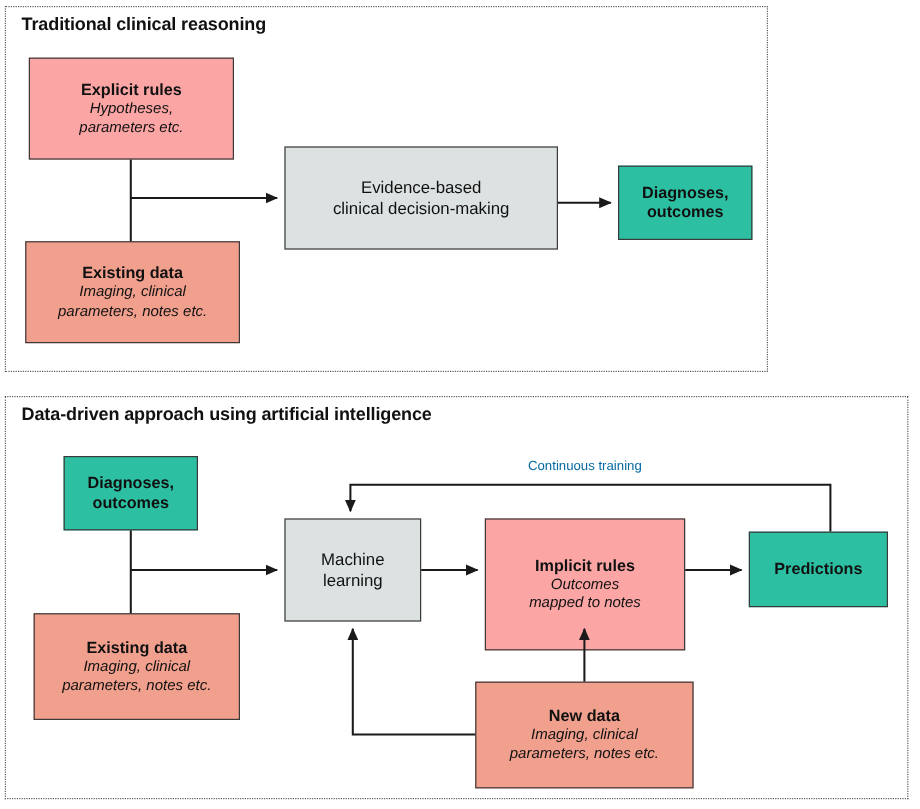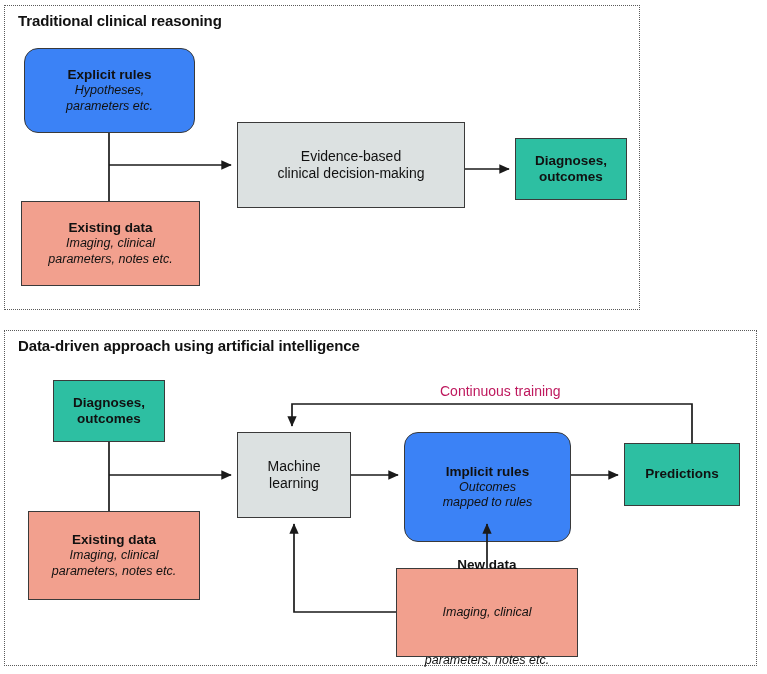--- a/index.html
+++ b/index.html
@@ -58,36 +58,36 @@
     color: #111111;
   }
   .node .t-sub {
     font-size: 12.5px;
     font-style: italic;
     line-height: 1.22;
     color: #111111;
   }
   .node.plain .t-main { font-weight: normal; font-size: 14px; }
 
-  .c-blue  { background: #3b82f6; border-radius: 14px; }
+  .c-blue  { background: #fca5a5; }
   .c-pink  { background: #f2a08e; }
   .c-teal  { background: #2dbfa2; }
   .c-gray  { background: #dce1e1; }
 
   svg.edges {
     position: absolute;
     left: 0; top: 0;
     width: 767px; height: 674px;
     overflow: visible;
     pointer-events: none;
   }
   .edge-label {
     position: absolute;
-    font-size: 14px;
-    color: #be185d;
+    font-size: 11px;
+    color: #0369a1;
     white-space: nowrap;
   }
 </style>
 </head>
 <body>
 
 <div id="stage">
 
   <div class="panel" id="panel-traditional"></div>
   <div class="panel-title" id="title-traditional">Traditional clinical reasoning</div>
@@ -129,28 +129,28 @@
   </div>
 
   <div class="node c-gray plain" style="left:237px; top:432px; width:114px; height:86px;">
     <div class="t-main">Machine</div>
     <div class="t-main">learning</div>
   </div>
 
   <div class="node c-blue" style="left:404px; top:432px; width:167px; height:110px;">
     <div class="t-main">Implicit rules</div>
     <div class="t-sub">Outcomes</div>
-    <div class="t-sub">mapped to rules</div>
+    <div class="t-sub">mapped to notes</div>
   </div>
 
   <div class="node c-teal" style="left:624px; top:443px; width:116px; height:63px;">
     <div class="t-main">Predictions</div>
   </div>
 
-  <div class="node c-pink" style="left:396px; top:568px; width:182px; height:89px;gap:32px;">
+  <div class="node c-pink" style="left:396px; top:568px; width:182px; height:89px;">
     <div class="t-main">New data</div>
     <div class="t-sub">Imaging, clinical</div>
     <div class="t-sub">parameters, notes etc.</div>
   </div>
 
   <div class="edge-label" style="left:440px; top:383px;">Continuous training</div>
 
   <svg class="edges">
     <defs>
       <marker id="arrowhead" viewBox="0 0 10 10" refX="9.2" refY="5" markerWidth="6.2" markerHeight="6.2" orient="auto-start-reverse">

